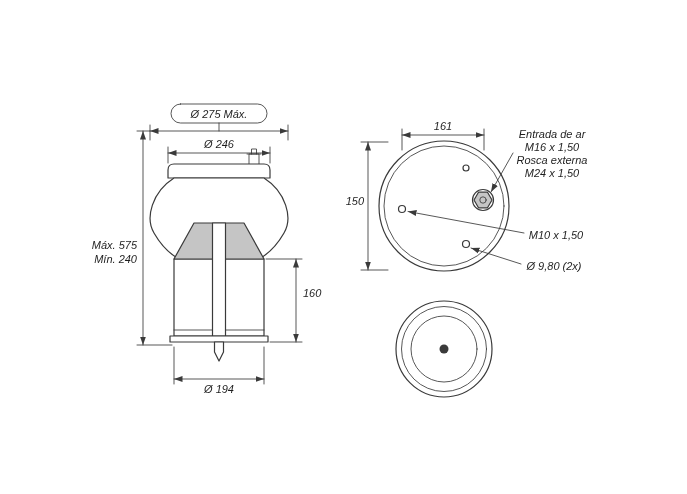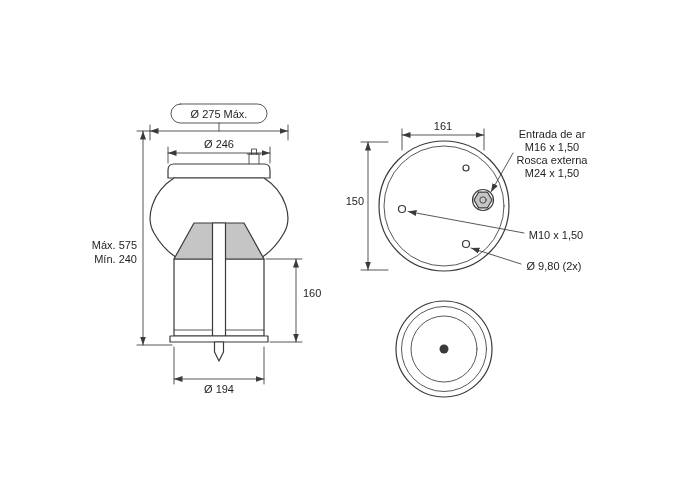--- a/index.html
+++ b/index.html
@@ -8,20 +8,21 @@
     --gray:#c5c5c5;
     --text:#1f1f1f;
   }
   html,body{margin:0;padding:0;background:var(--bg);}
   .stage{
     position:relative;
     width:687px;height:494px;
     background:var(--bg);
     font-family:"Liberation Sans",sans-serif;
     overflow:hidden;
+    font-style:italic;
   }
   svg{display:block}
   .ln{fill:none;stroke:var(--line);stroke-width:1.2;stroke-linecap:round;stroke-linejoin:round;}
   .thin{stroke-width:0.85;}
   .fillwhite{fill:#ffffff;stroke:var(--line);stroke-width:1.2;stroke-linejoin:round;}
   .fillgray{fill:var(--gray);stroke:var(--line);stroke-width:1.2;stroke-linejoin:round;}
   .dot{fill:var(--line);stroke:none;}
   .arrhead{fill:var(--line);stroke:none;}
   .txt{font-family:"Liberation Sans",sans-serif;font-size:11px;fill:var(--text);}
 </style>

